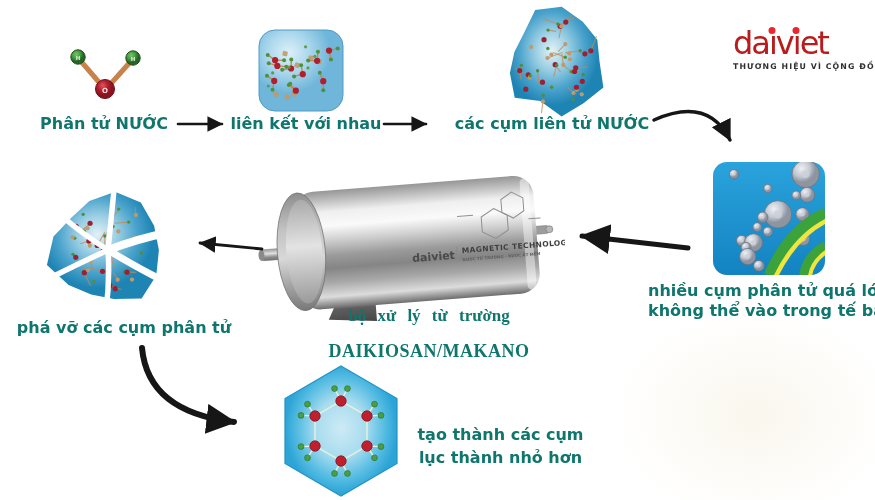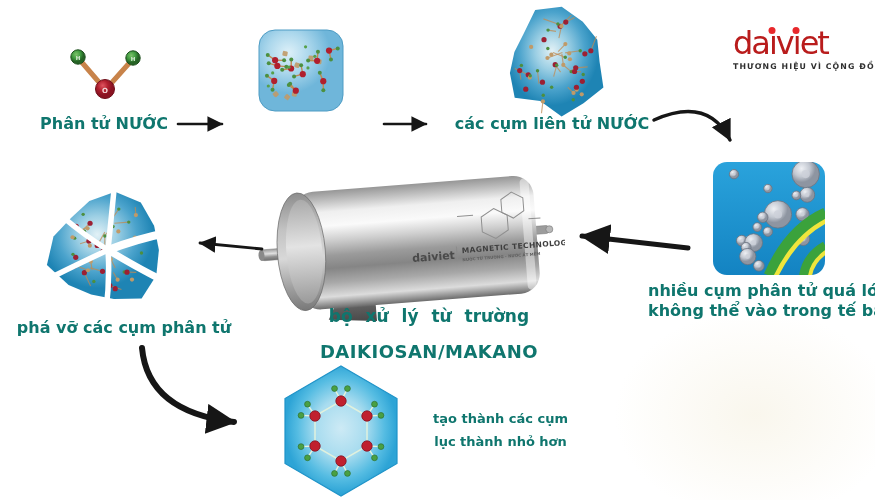--- a/index.html
+++ b/index.html
@@ -1,25 +1,25 @@
 <!DOCTYPE html>
 <html><head>
 <meta charset="utf-8">
 <style>
   html,body{margin:0;padding:0;background:#fff;}
   #canvas{position:relative;width:875px;height:500px;background:#ffffff;overflow:hidden;
           font-family:"DejaVu Sans","Liberation Sans",sans-serif;}
   .abs{position:absolute;}
   .lbl{position:absolute;color:#0f766e;font-weight:bold;text-align:center;white-space:nowrap;line-height:1.2;}
   .sz16{font-size:16px;}
-  .sz17{font-size:13px;}
+  .sz17{font-size:16px;margin-top:16px;}
   #faint-blob{left:615px;top:310px;width:280px;height:210px;
     background:radial-gradient(closest-side,rgba(249,246,236,0.95),rgba(249,246,236,0));}
   #label-step4{left:648px;top:281px;text-align:left;line-height:20px;}
-  #label-device{left:318px;top:306px;width:222px;}
+  #label-device{left:318px;top:306px;width:222px;font-family:Liberation Serif, serif;}
   #label-device .l1{font-size:17px;word-spacing:7px;}
   #label-device .l2{font-size:18px;letter-spacing:0.5px;margin-top:15px;}
   #label-step6{left:408px;top:407px;width:185px;line-height:23px;}
   #brand{left:733px;top:26px;width:140px;text-align:left;}
   #brand-logo{font-size:32px;font-weight:normal;color:#b91c1c;letter-spacing:-2px;line-height:34px;}
   .logo-i{position:relative;display:inline-block;}
   .logo-i::before{content:'';position:absolute;left:50%;transform:translateX(-50%);top:1px;
     width:7px;height:7px;border-radius:50%;background:#e8282c;}
   #brand-tagline{font-size:7.8px;font-weight:bold;color:#2f2f2f;letter-spacing:1.1px;margin-top:2px;white-space:nowrap;}
   svg{display:block;}
@@ -449,20 +449,21 @@
       <path d="M 178 124 L 222 124" stroke-width="2.6" marker-end="url(#ah)"></path>
       <path d="M 384 124 L 426 124" stroke-width="2.6" marker-end="url(#ah)"></path>
       <path d="M 654 120 Q 708 96 730 140" stroke-width="3.5" marker-end="url(#ah)"></path>
       <path d="M 688 248 L 582 236" stroke-width="5" marker-end="url(#ah)"></path>
       <path d="M 262 249 L 200 243" stroke-width="2.8" marker-end="url(#ah)"></path>
       <path d="M 142 348 Q 148 412 234 422" stroke-width="6" marker-end="url(#ah2)"></path>
     </g>
   </svg>
 
   <div class="lbl sz16" style="left:14px;top:114px;width:180px">Phân tử NƯỚC</div>
+  <div class="lbl sz16" style="left:216px;top:114px;width:180px">liên kết với nhau</div>
   <div class="lbl sz16" style="left:442px;top:114px;width:220px">các cụm liên tử NƯỚC</div>
 
   <div class="lbl sz16" id="label-step4">
     <div>nhiều cụm phân tử quá lớn</div>
     <div>không thể vào trong tế bào</div>
   </div>
 
   <div class="lbl" id="label-device">
     <div class="l1">bộ xử lý từ trường</div>
     <div class="l2">DAIKIOSAN/MAKANO</div>

